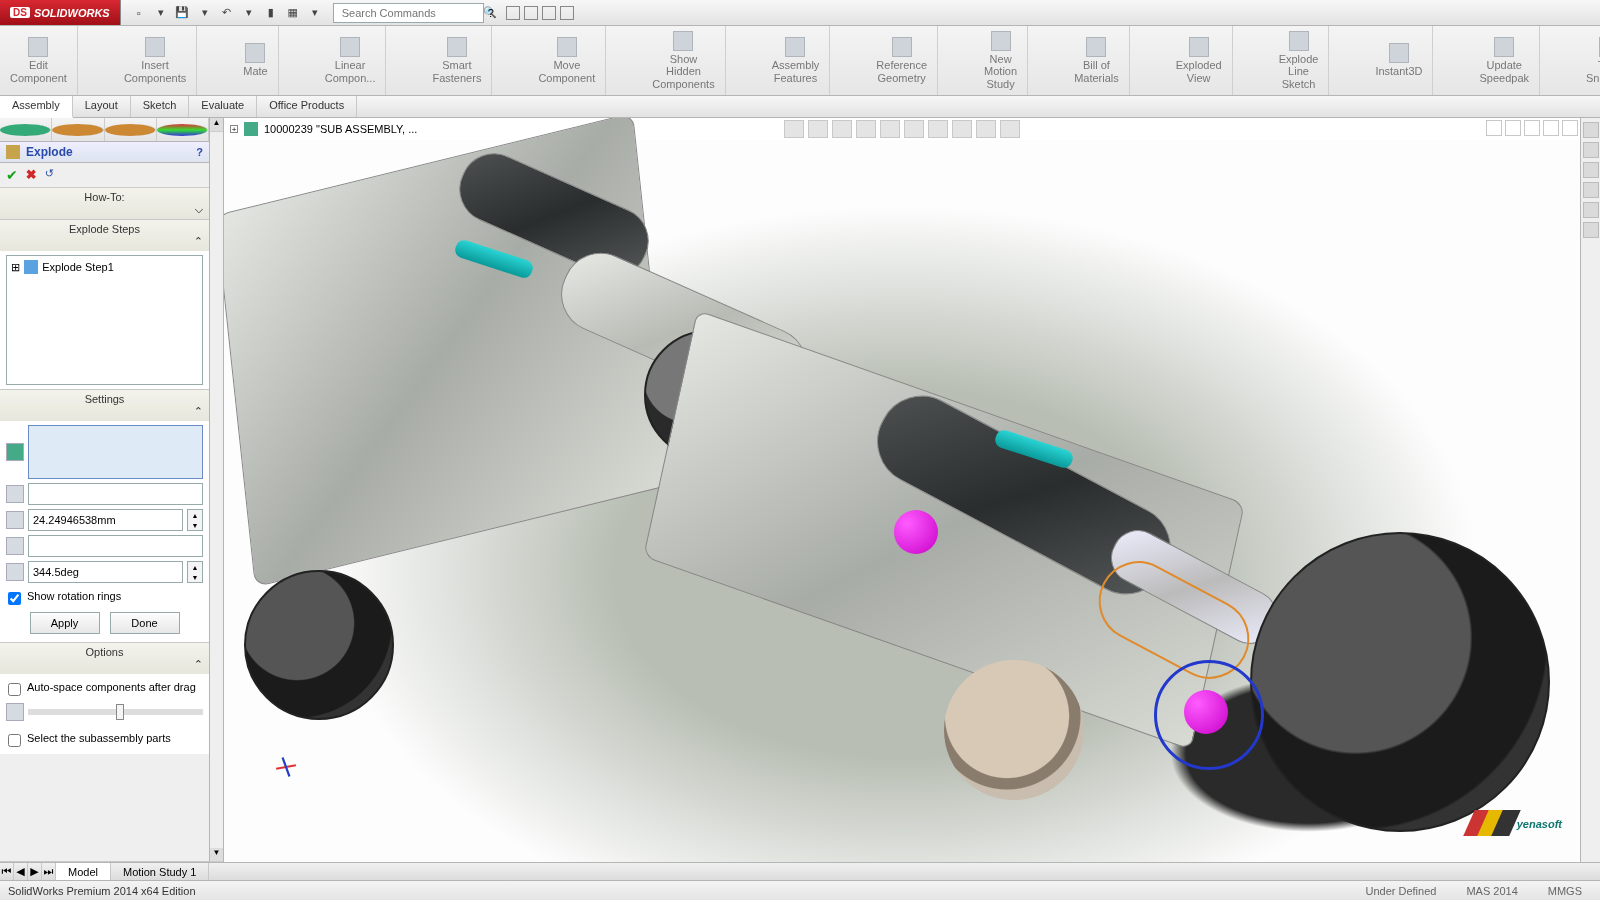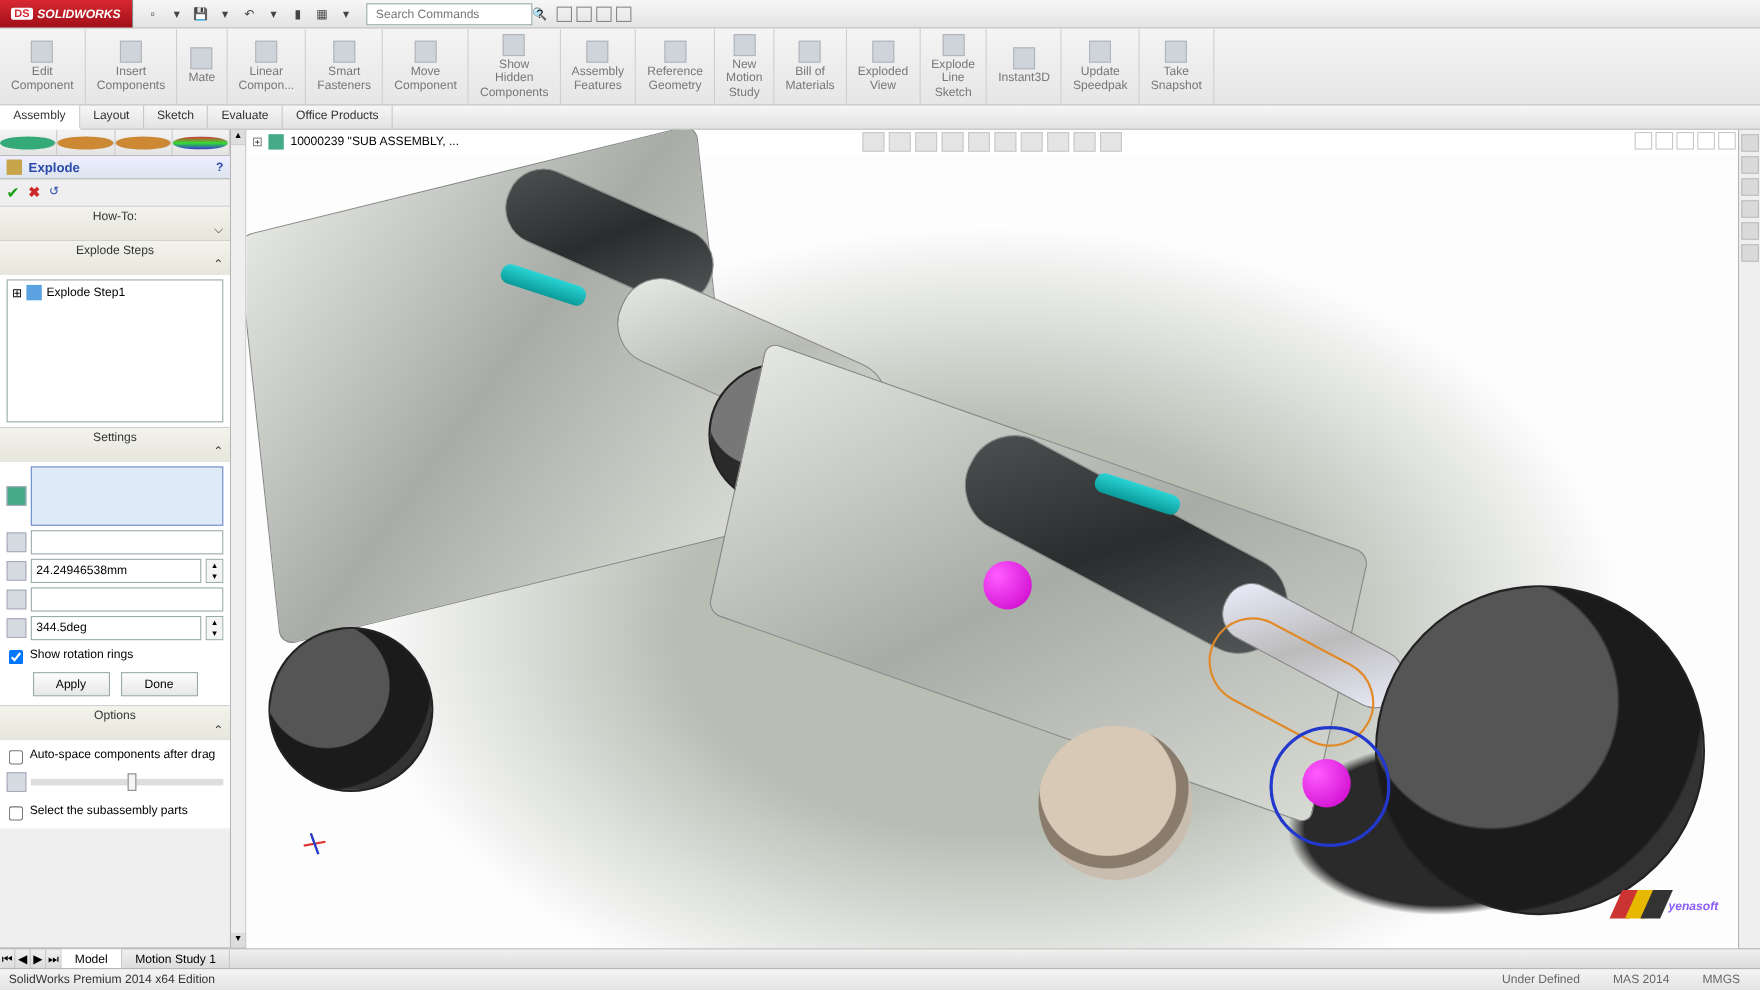--- a/index.html
+++ b/index.html
@@ -13,21 +13,21 @@
 .qat span { width:16px; height:16px; display:inline-flex; align-items:center; justify-content:center; color:#444; }
 .title-center { flex:1; text-align:center; color:#333; }
 .search-wrap { display:flex; align-items:center; gap:4px; margin-right:6px; }
 .search-box { display:flex; align-items:center; background:#fff; border:1px solid #9aa; height:20px; padding:0 4px; width:151px; }
 .search-box .mic { width:16px; height:16px; background:#2a2aaa; margin-right:4px; }
 .search-box input { border:none; outline:none; flex:1; font-size:11px; color:#888; background:transparent; }
 .win-btns { display:flex; gap:4px; padding:0 6px; }
 .win-btns span { width:14px; height:14px; border:1px solid #888; display:inline-block; }
 
 
-.ribbon { height: 70px; background: linear-gradient(#f4f4f4,#e6e6e6); border-bottom:1px solid #b5b5b5; display:flex; }
+.ribbon { height: 70px; background: linear-gradient(#f4f4f4,#e6e6e6); border-bottom:1px solid #b5b5b5; display:flex;gap:36px; }
 .rgroup { display:flex; flex-direction:column; align-items:center; justify-content:center; padding:2px 10px; border-right:1px solid #cfcfcf; color:#777; text-align:center; line-height:1.15; }
 .rgroup .ico { width:20px; height:20px; background:#cfd4da; border:1px solid #b0b5bb; margin-bottom:2px; }
 .rgroup span { display:block; }
 
 
 .tabstrip { height: 22px; background: linear-gradient(#f7f7f7,#e2e2e2); border-bottom:1px solid #b5b5b5; display:flex; }
 .tab { padding:3px 12px; border-right:1px solid #c8c8c8; color:#333; cursor:pointer; }
 .tab.active { background:#fff; border-bottom:2px solid #fff; margin-bottom:-1px; font-weight:500; }
 
 
@@ -110,21 +110,21 @@
 .magenta { position:absolute; width:44px; height:44px; border-radius:50%; background:radial-gradient(circle at 30% 30%, #ff5cff, #c800c8); }
 .mg1 { left:670px; top:370px; }
 .mg2 { left:960px; top:550px; }
 .teal { position:absolute; width:80px; height:18px; border-radius:8px; background:linear-gradient(#2ad4d4,#0a9a9a); transform:rotate(18deg);}
 .t1 { left:230px; top:110px; }
 .t2 { left:770px; top:300px; }
 .ring-b { position:absolute; width:110px; height:110px; border:3px solid #2338cc; border-radius:50%; left:930px; top:520px; }
 .ring-o { position:absolute; width:160px; height:80px; border:2px solid #e08a2a; border-radius:50px; left:870px; top:440px; transform:rotate(28deg);}
 .bore { position:absolute; width:140px; height:140px; border-radius:50%; background:radial-gradient(circle at 45% 40%, #d8c8b6 0 54%, #8a7c6c 55% 64%, #c8bdae 65% 100%); left:720px; top:520px;}
 
-.watermark { position:absolute; right:18px; bottom:24px; font-size:28px; font-style:italic; font-weight:bold; color:#8b5cf6; display:flex; align-items:center; gap:6px;}
+.watermark { position:absolute; right:18px; bottom:24px; font-size:28px; font-style:italic; font-weight:bold; color:#0f766e; display:flex; align-items:center; gap:6px;}
 .watermark .stripes span{ display:inline-block; width:18px; height:26px; transform:skewX(-24deg); margin-right:-4px;}
 .ws1{background:#c33;} .ws2{background:#e6b800;} .ws3{background:#333;}
 
 .rightstrip { width:20px; background:#efefef; border-left:1px solid #b5b5b5; display:flex; flex-direction:column; gap:4px; padding-top:4px; align-items:center;}
 .rightstrip span { width:16px; height:16px; background:#dadada; border:1px solid #bcbcbc; }
 
 
 .bottom-tabs { height:18px; background:linear-gradient(#f0f0f0,#dcdcdc); border-top:1px solid #b5b5b5; display:flex; align-items:stretch; font-size:10px; }
 .bottom-tabs .nav { width:14px; border-right:1px solid #c8c8c8; display:flex; align-items:center; justify-content:center; }
 .bottom-tabs .btab { padding:0 12px; border-right:1px solid #c8c8c8; display:flex; align-items:center; }

